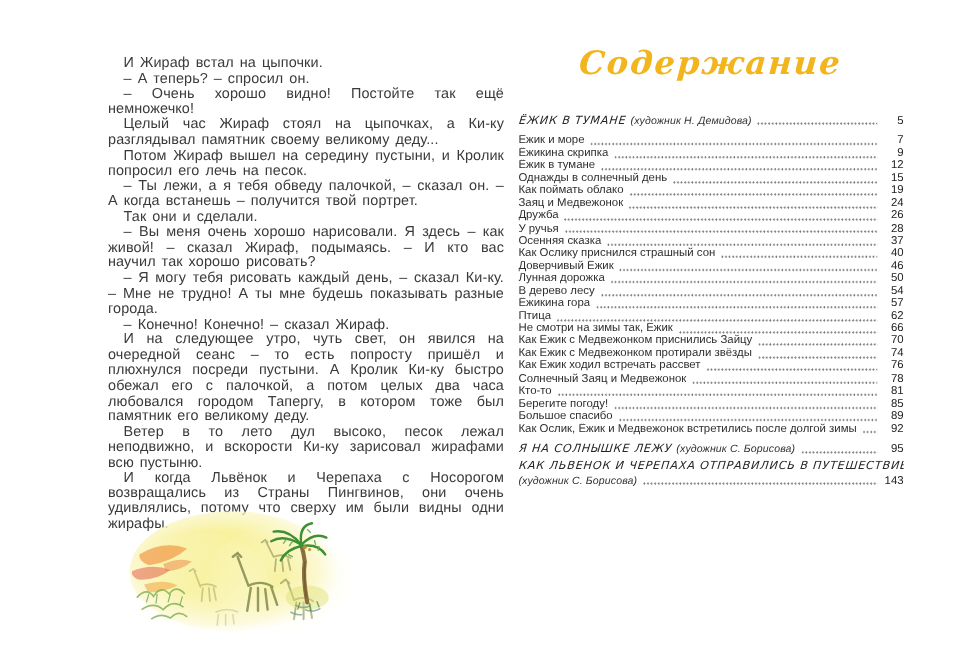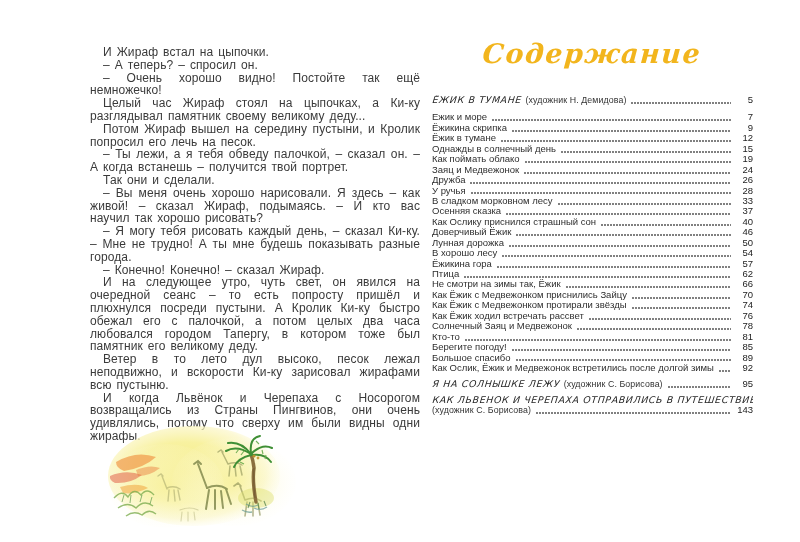--- a/index.html
+++ b/index.html
@@ -31,21 +31,21 @@
     display:flex;align-items:baseline;line-height:10.45px;height:10.45px;
     white-space:nowrap;overflow:hidden;font-size:9.5px;
   }
   .toc-row .label{flex:0 0 auto;}
   .toc-row.section .label{
     font-family:"DejaVu Sans", sans-serif;font-style:italic;
     letter-spacing:0.7px;font-size:9.3px;color:#262626;
     transform:skewX(-6deg);transform-origin:left bottom;
   }
   .note{
-    flex:0 0 auto;font-size:8.8px;letter-spacing:0.1px;
+    flex:0 0 auto;font-style:italic;font-size:8.8px;letter-spacing:0.1px;
     margin-left:4px;color:#333;
   }
   .dots{
     flex:1 1 auto;align-self:flex-end;height:2px;margin:0 2px 1.5px 5px;
     background-image:radial-gradient(circle at 1px 1px, #7d7d7d 0.7px, transparent 0.95px);
     background-size:3px 2px;background-repeat:repeat-x;background-position:left bottom;
   }
   .pagenum{flex:0 0 auto;min-width:20px;text-align:right;font-size:9.5px;color:#222;}
   .gap7{height:7px;}
   .gap6{height:6px;}
@@ -196,46 +196,41 @@
         <span class="label">Дружба</span>
         <span class="dots"></span>
         <span class="pagenum">26</span>
       </div>
     <div class="toc-row">
         <span class="label">У ручья</span>
         <span class="dots"></span>
         <span class="pagenum">28</span>
       </div>
     <div class="toc-row">
-        <span class="label">В сладком морковном лесу</span>
-        <span class="dots"></span>
-        <span class="pagenum">33</span>
-      </div>
-    <div class="toc-row">
         <span class="label">Осенняя сказка</span>
         <span class="dots"></span>
         <span class="pagenum">37</span>
       </div>
     <div class="toc-row">
         <span class="label">Как Ослику приснился страшный сон</span>
         <span class="dots"></span>
         <span class="pagenum">40</span>
       </div>
     <div class="toc-row">
         <span class="label">Доверчивый Ёжик</span>
         <span class="dots"></span>
         <span class="pagenum">46</span>
       </div>
     <div class="toc-row">
         <span class="label">Лунная дорожка</span>
         <span class="dots"></span>
         <span class="pagenum">50</span>
       </div>
     <div class="toc-row">
-        <span class="label">В хорошо лесу</span>
+        <span class="label">В дерево лесу</span>
         <span class="dots"></span>
         <span class="pagenum">54</span>
       </div>
     <div class="toc-row">
         <span class="label">Ёжикина гора</span>
         <span class="dots"></span>
         <span class="pagenum">57</span>
       </div>
     <div class="toc-row">
         <span class="label">Птица</span>

